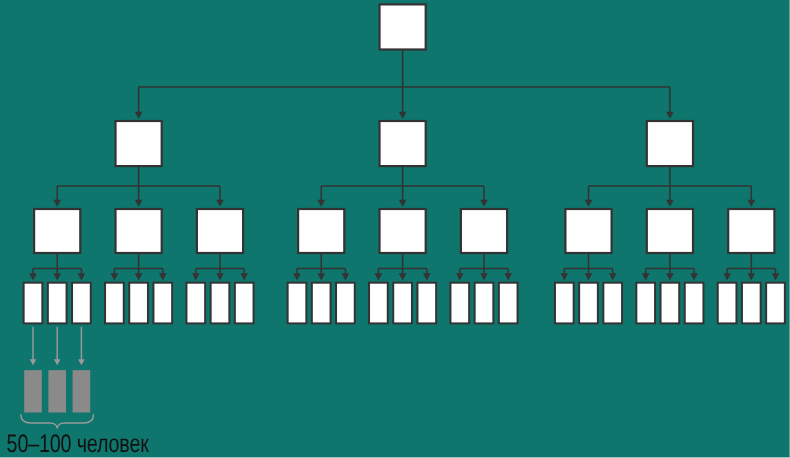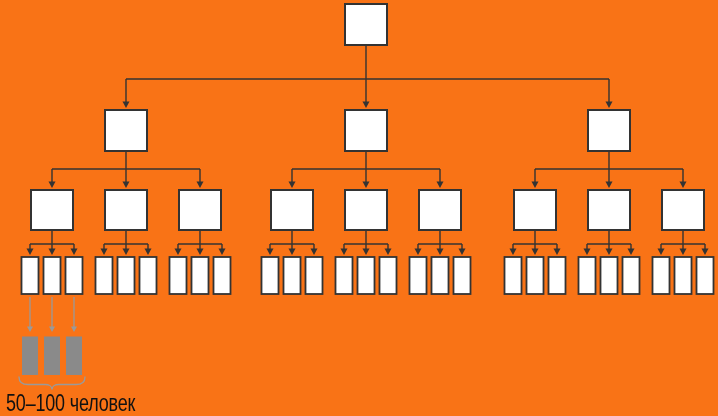--- a/index.html
+++ b/index.html
@@ -8,21 +8,21 @@
     background: #ffffff;
     width: 718px;
     height: 416px;
     overflow: hidden;
     font-family: "Liberation Sans", sans-serif;
   }
   .stage {
     position: relative;
     width: 718px;
     height: 416px;
-    background: #f97316;
+    background: #0f766e;
   }
   .stage svg {
     position: absolute;
     left: 0;
     top: 0;
     display: block;
   }
   .caption {
     position: absolute;
     left: 6px;

